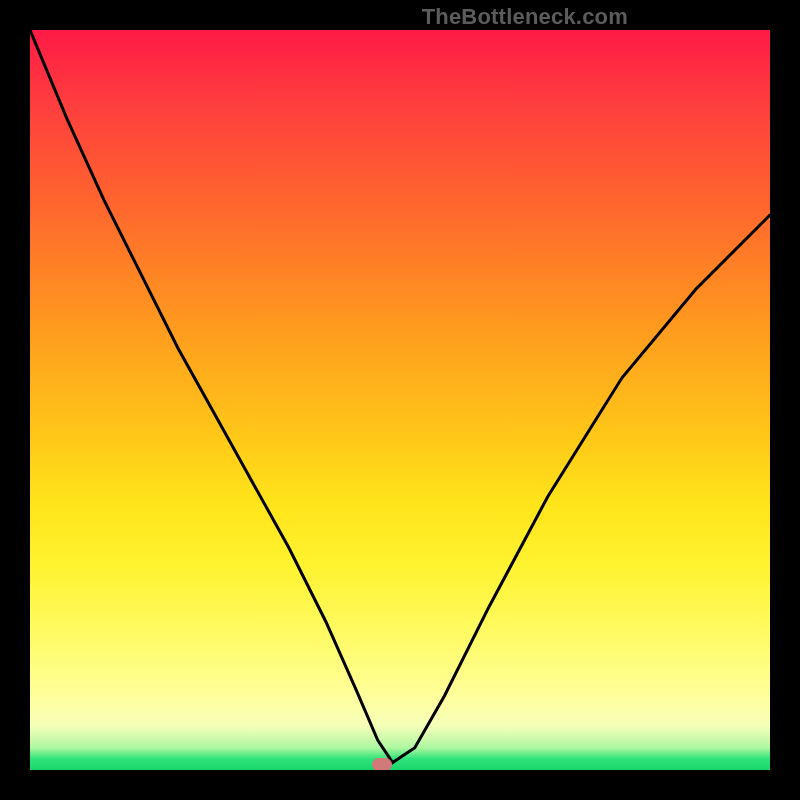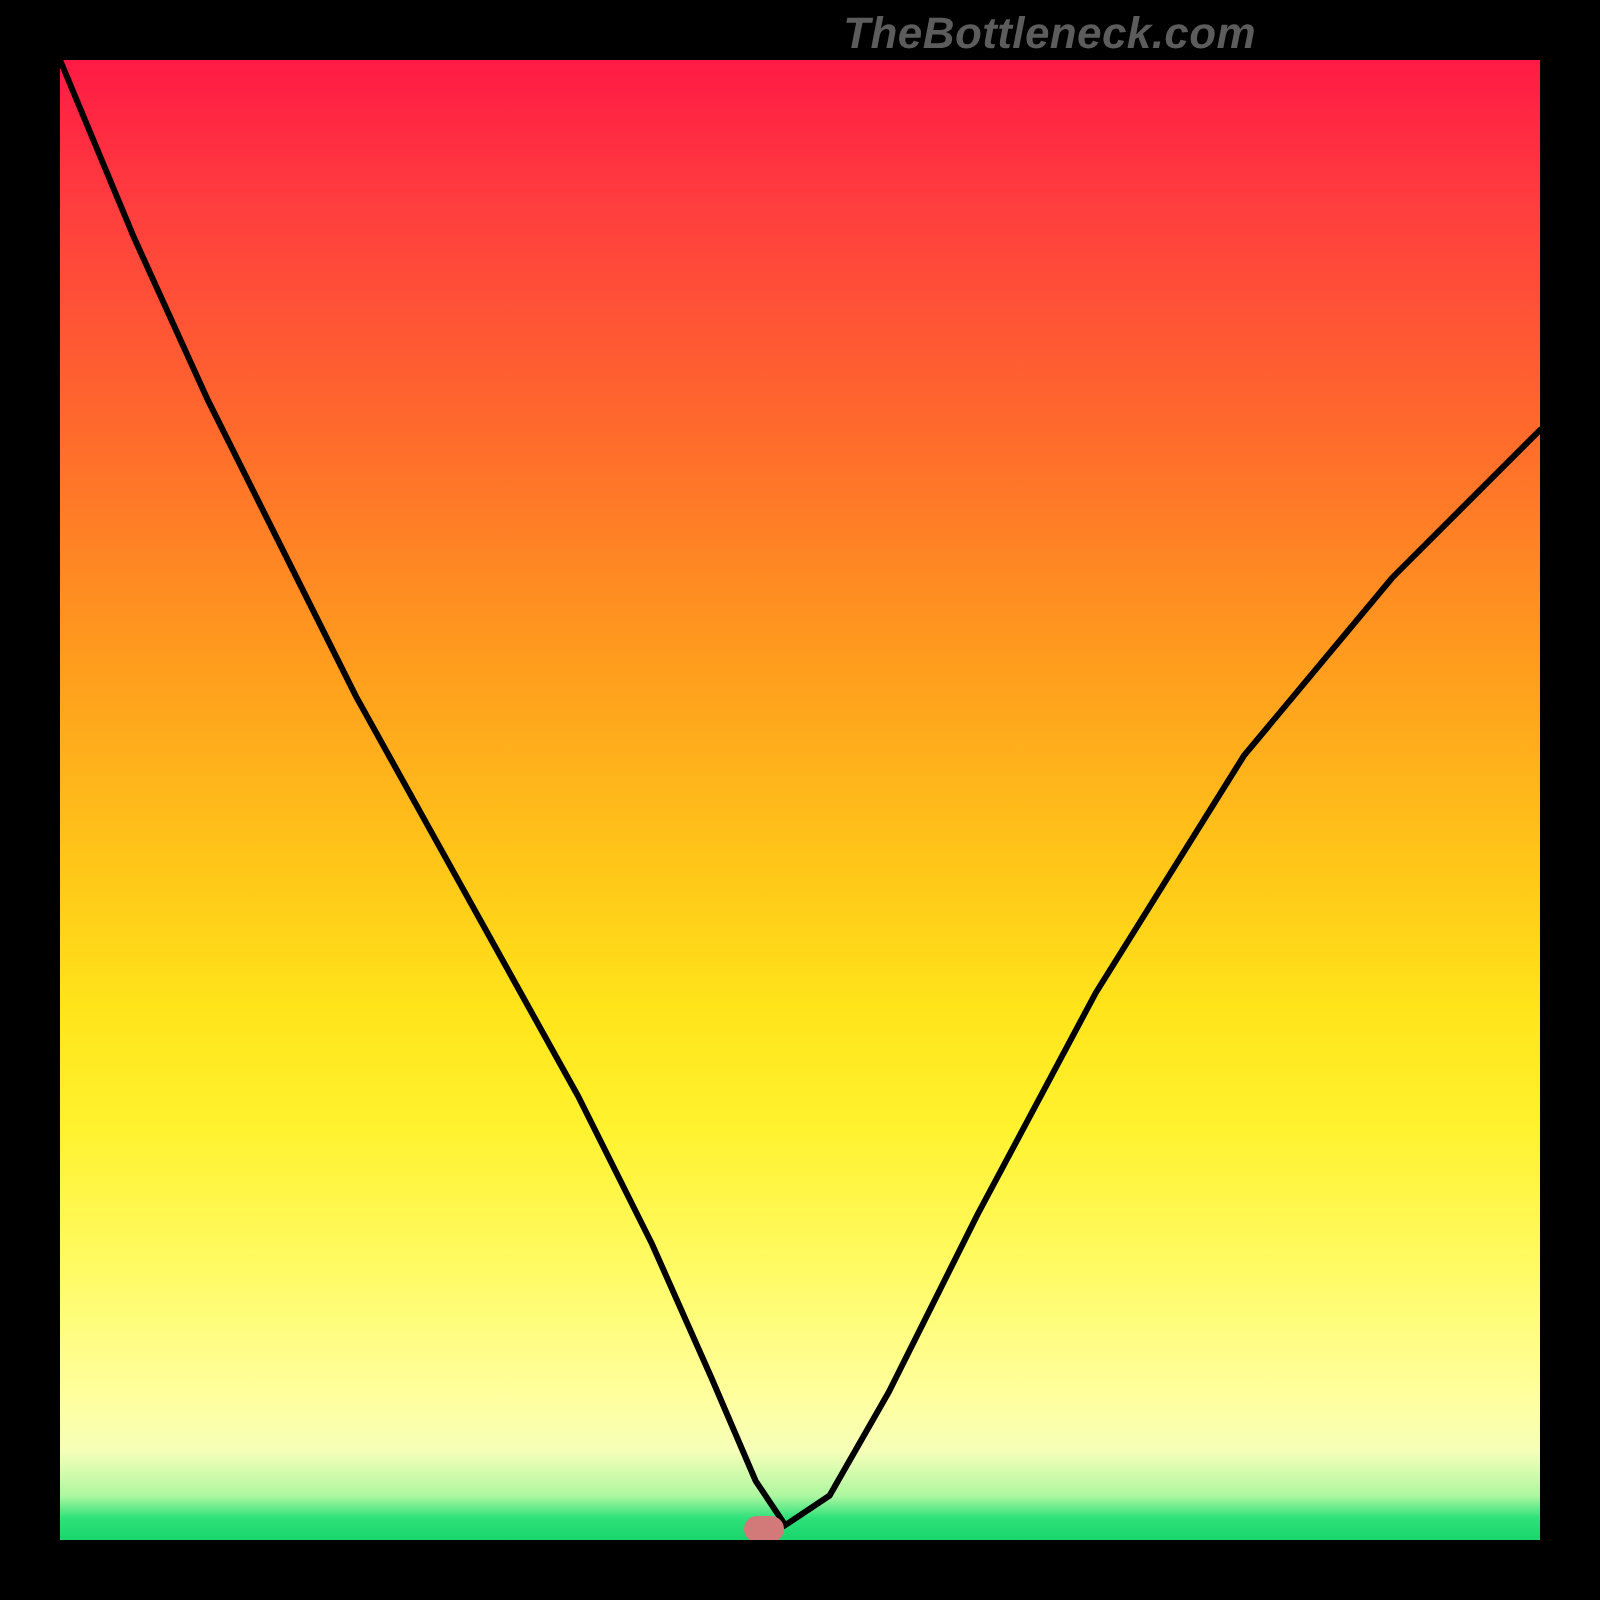--- a/index.html
+++ b/index.html
@@ -9,21 +9,20 @@
     height: 800px;
     overflow: hidden;
     font-family: Arial, Helvetica, sans-serif;
     background: #000;
   }
   .frame {
     position: relative;
     width: 640px;
     height: 800px;
     background: #000;
-    font-style: italic;
   }
   .watermark {
     position: absolute;
     top: 4px;
     right: 12px;
     color: #5c5c5c;
     font-size: 22px;
     font-weight: 600;
     letter-spacing: 0.2px;
     z-index: 5;

